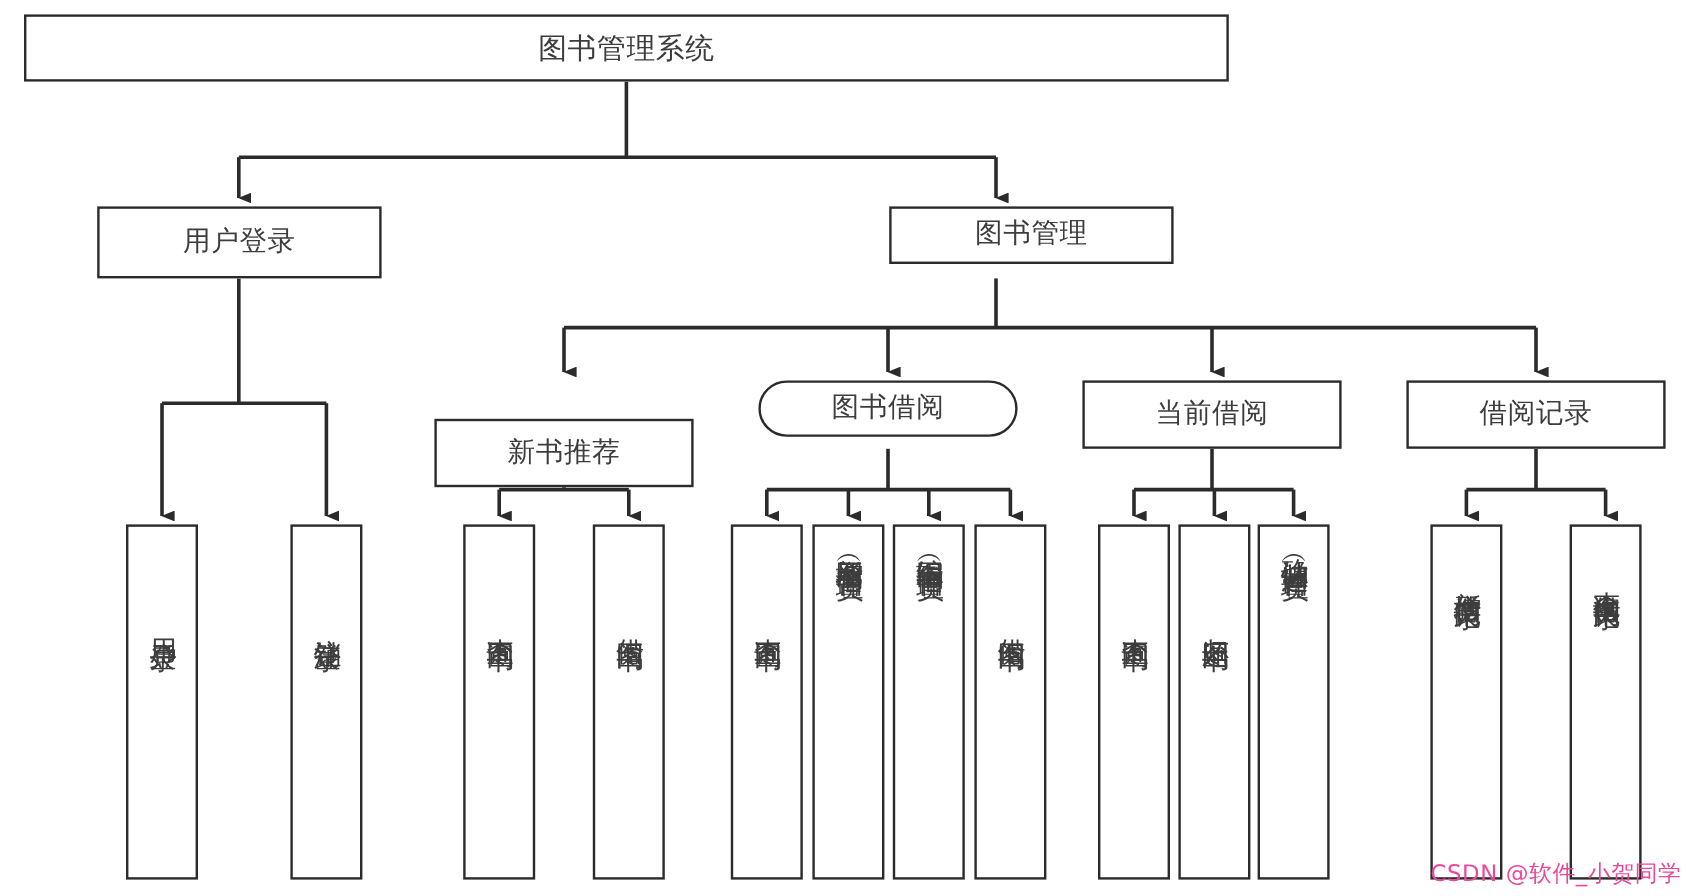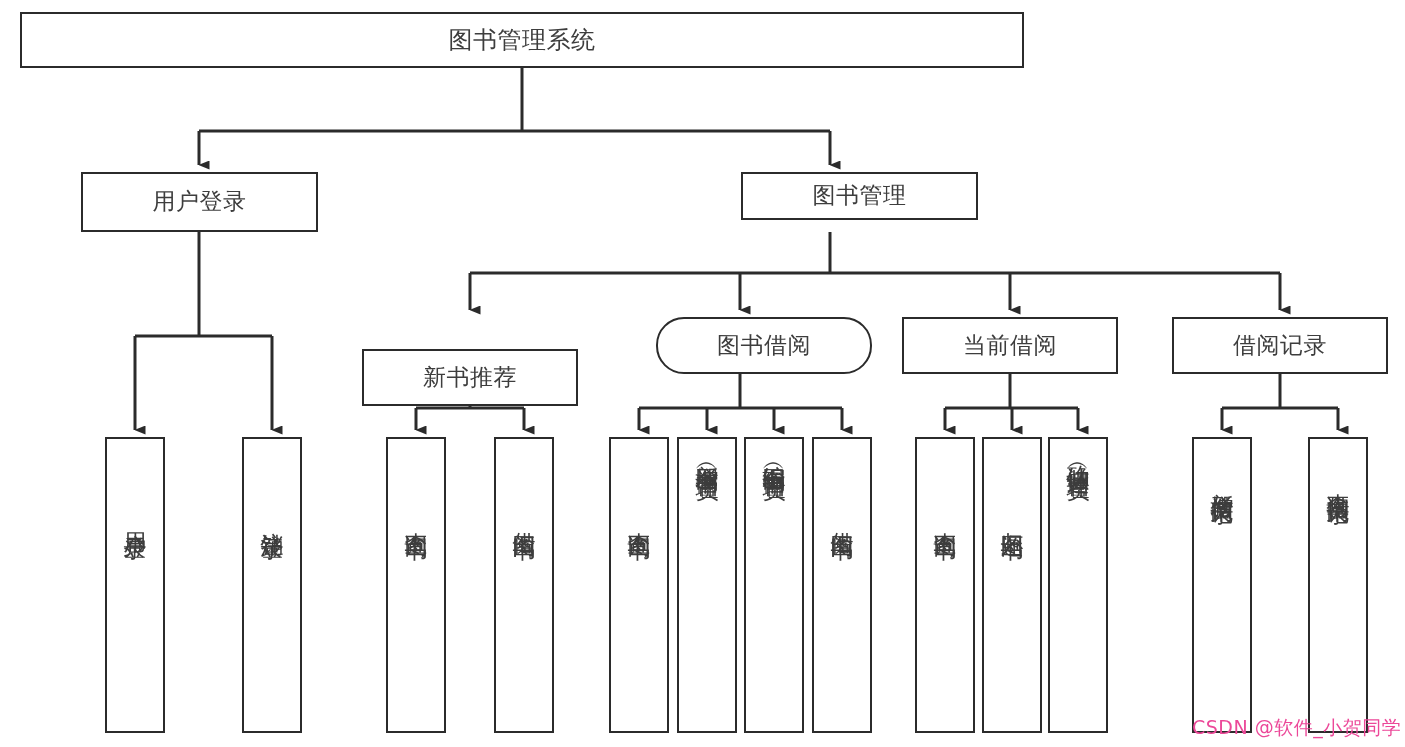--- a/index.html
+++ b/index.html
@@ -136,21 +136,21 @@
   </div>
 
   <div class="node node-h" style="left:741px; top:172px; width:237px; height:48px;">
     <span>图书管理</span>
   </div>
 
   <div class="node node-h" style="left:362px; top:317px; width:216px; height:57px;margin-top:32px;">
     <span>新书推荐</span>
   </div>
 
-  <div class="node node-h" style="left:656px; top:317px; width:216px; height:57px;border-radius:28px;">
+  <div class="node node-h" style="left:632px; top:317px; width:216px; height:47px;border-radius:28px;">
     <span>图书借阅</span>
   </div>
 
   <div class="node node-h" style="left:1172px; top:317px; width:216px; height:57px;">
     <span>借阅记录</span>
   </div>
 
   <div class="node node-h" style="left:902px; top:317px; width:216px; height:57px;">
     <span>当前借阅</span>
   </div>

